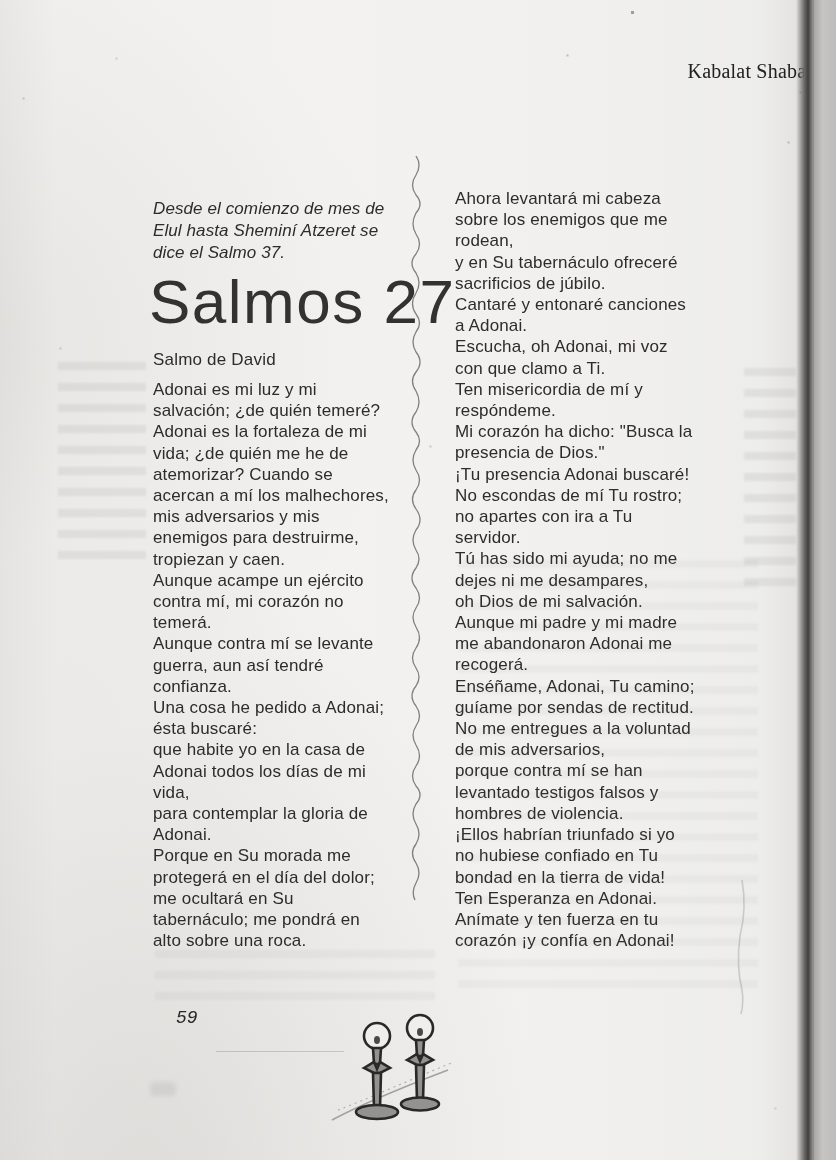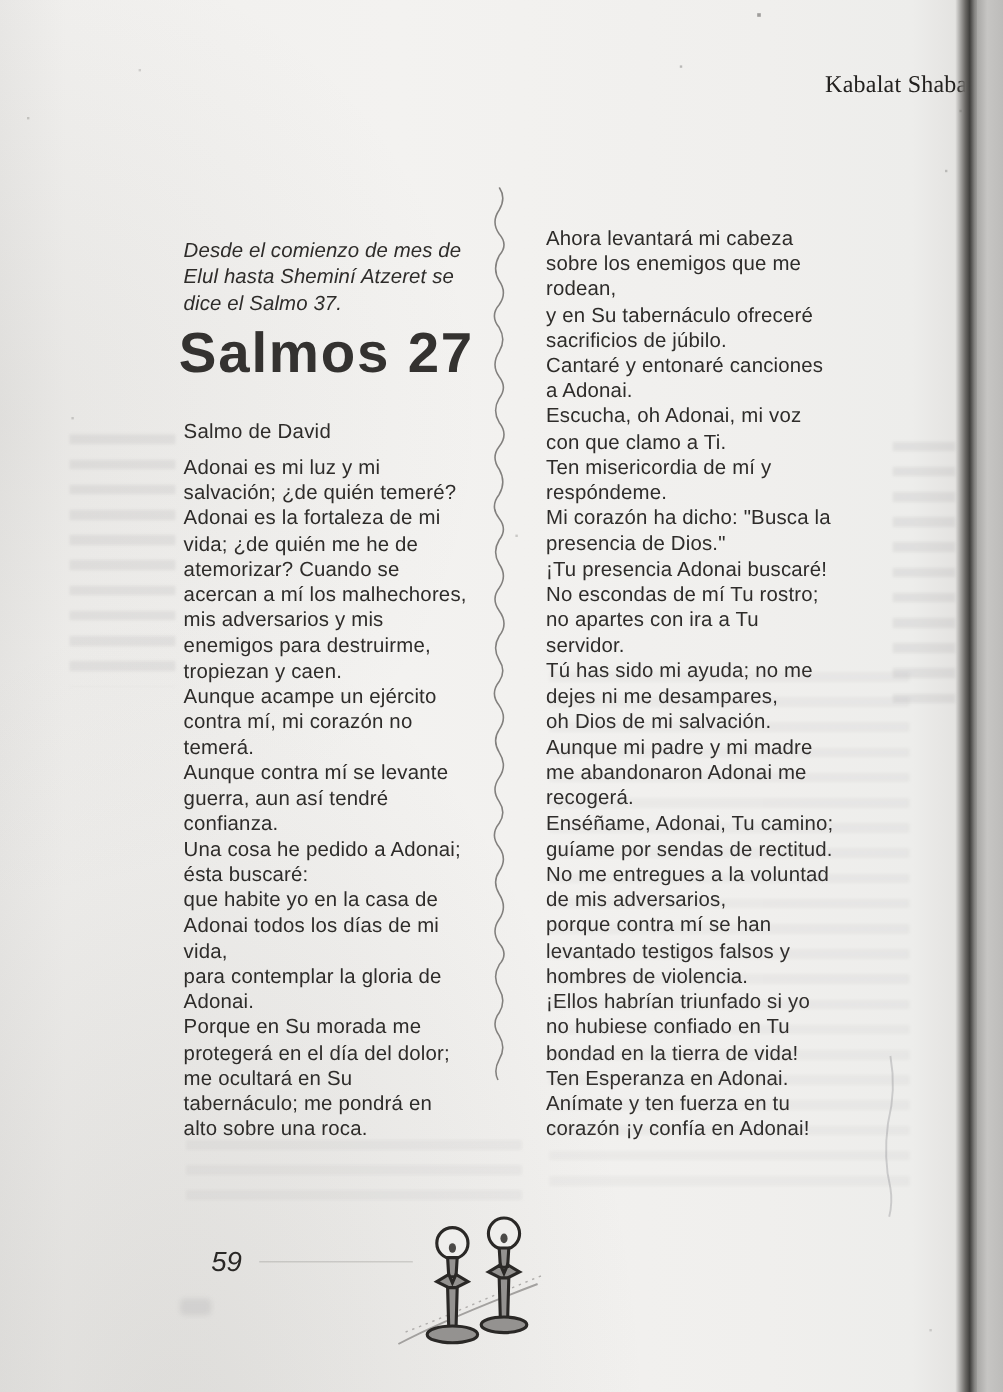--- a/index.html
+++ b/index.html
@@ -30,31 +30,31 @@
     position:absolute;top:60px;left:0;width:812px;text-align:right;
     font-family:"Liberation Serif", serif;font-size:20px;color:#23211f;letter-spacing:.2px;
   }
   .col{color:#2e2c2a;font-size:17px;line-height:21.2px;letter-spacing:.15px;white-space:pre-line;}
   .intro{
     position:absolute;left:153px;top:198px;width:300px;
     font-style:italic;font-size:17px;line-height:22px;color:#2e2c2a;white-space:pre-line;letter-spacing:.1px;
   }
   .psalm-title{
     position:absolute;left:149px;top:266px;
-    font-size:47px;font-weight:700;color:#343230;letter-spacing:1.5px;
+    font-size:62px;font-weight:400;color:#343230;letter-spacing:1.5px;
   }
   .subtitle{
     position:absolute;left:153px;top:350px;
     font-size:17px;color:#2e2c2a;letter-spacing:.2px;
   }
   .left-col{position:absolute;left:153px;top:379px;width:288px;}
   .right-col{position:absolute;left:455px;top:188px;width:305px;}
   .page-number{
-    position:absolute;left:176px;top:1038px;
-    font-family:Liberation Sans, sans-serif;font-style:italic;font-size:23px;color:#2a2826;
+    position:absolute;left:176px;top:1008px;
+    font-family:Liberation Mono, monospace;font-style:italic;font-size:18px;color:#2a2826;
   }
   .footer-rule{
     position:absolute;left:216px;top:1051px;width:128px;height:1px;
     background:rgba(70,68,66,.22);filter:blur(.4px);
   }
   
   .divider-squiggle{position:absolute;left:404px;top:156px;}
   .candles{position:absolute;left:328px;top:1004px;}
   .margin-scribble{position:absolute;left:728px;top:878px;}
   .ghost{

